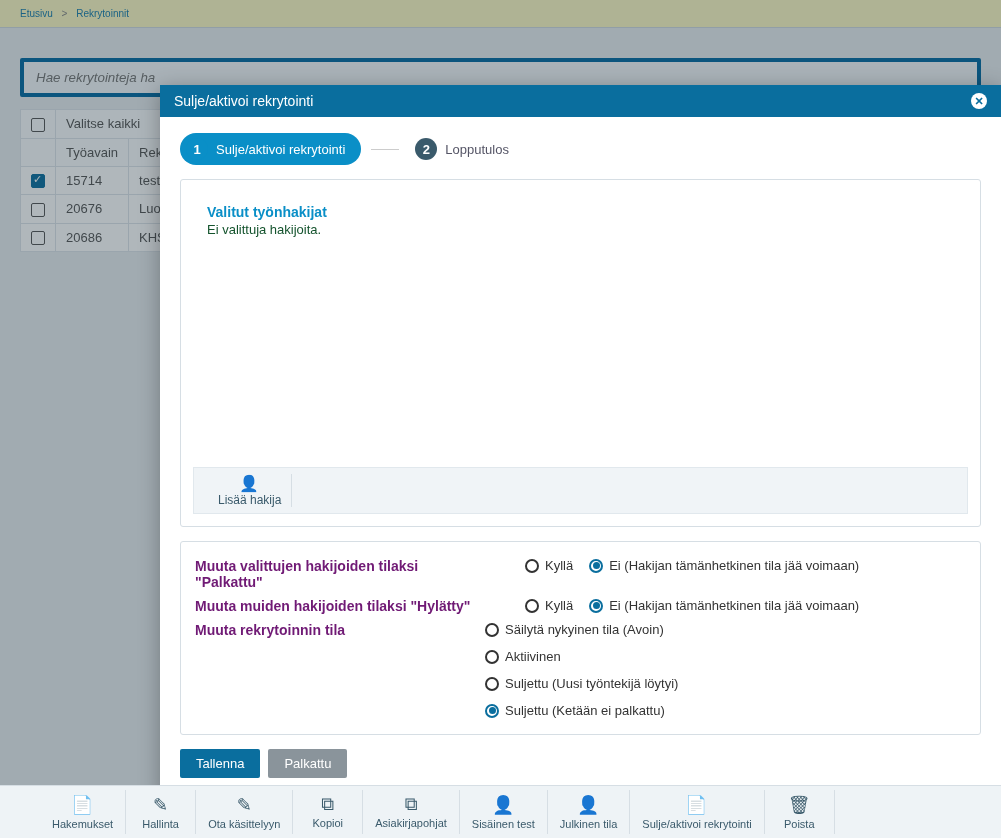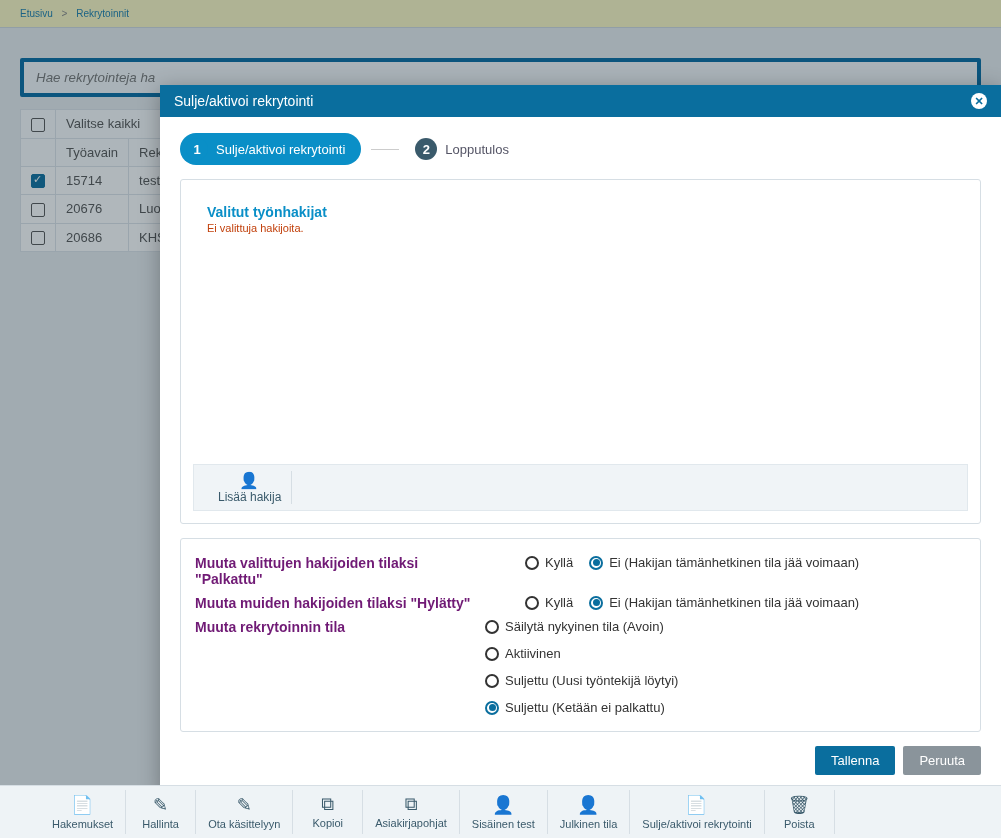--- a/index.html
+++ b/index.html
@@ -97,21 +97,21 @@
   .step.inactive { color: #556; }
   .step.inactive .num { background: #3a5a6b; color: #fff; }
   .step-line { width: 28px; height: 1px; background: #ccc; }
   .panel {
     border: 1px solid #d6dee4;
     border-radius: 3px;
     padding: 12px 14px;
     margin-bottom: 14px;
   }
   .panel-title { color: #0a8fc7; font-weight: 600; font-size: 14px; }
-  .panel-sub { color: #c2410c; font-size: 11px; margin-top: 2px; }
+  .panel-sub { color: #14532d; font-size: 13px; margin-top: 2px; }
   .panel-toolbar {
     margin-top: 230px;
     background: #f0f4f7;
     border: 1px solid #e1e8ed;
     padding: 6px 14px;
     display: flex;
     align-items: center;
   }
   .add-btn { text-align: center; color: #3a5a6b; font-size: 12px; cursor: pointer; padding: 0 10px; border-right: 1px solid #d6dee4;}
   .add-btn .ico { font-size: 16px; }
@@ -128,21 +128,21 @@
   .radio {
     width: 14px; height: 14px; border-radius: 50%;
     border: 2px solid #333; display: inline-block; position: relative;
     flex-shrink: 0;
   }
   .radio.selected::after {
     content: ""; width: 7px; height: 7px; border-radius: 50%;
     background: #0a6e9e; position: absolute; top: 1.5px; left: 1.5px;
   }
   .radio.selected { border-color: #0a6e9e;}
-  .modal-actions { display: flex; justify-content: flex-end; gap: 8px; margin-top: 14px;}
+  .modal-actions { display: flex; gap: 8px; margin-top: 14px;}
   .btn { padding: 7px 16px; border: none; cursor: pointer; font-size: 13px; border-radius: 2px;}
   .btn-primary { background: #0a6e9e; color: #fff; }
   .btn-secondary { background: #8a949b; color: #fff; }
   .bottom-toolbar {
     position: absolute; bottom: 0; left: 0; right: 0;
     background: #eef3f6;
     border-top: 1px solid #d6dee4;
     display: flex;
     padding: 4px 40px;
   }
@@ -274,21 +274,21 @@
           <div class="radio-item">
             <span class="radio selected"></span>
             <span>Suljettu (Ketään ei palkattu)</span>
           </div>
         </div>
       </div>
     </div>
 
     <div class="modal-actions">
       <button class="btn btn-primary">Tallenna</button>
-      <button class="btn btn-secondary">Peruuta</button>
+      <button class="btn btn-secondary">Palkattu</button>
     </div>
   </div>
 </div>
 
 <div class="bottom-toolbar">
   <div class="tool-btn">
     <span class="ico">📄</span>
     <span>Hakemukset</span>
   </div>
   <div class="tool-btn">

